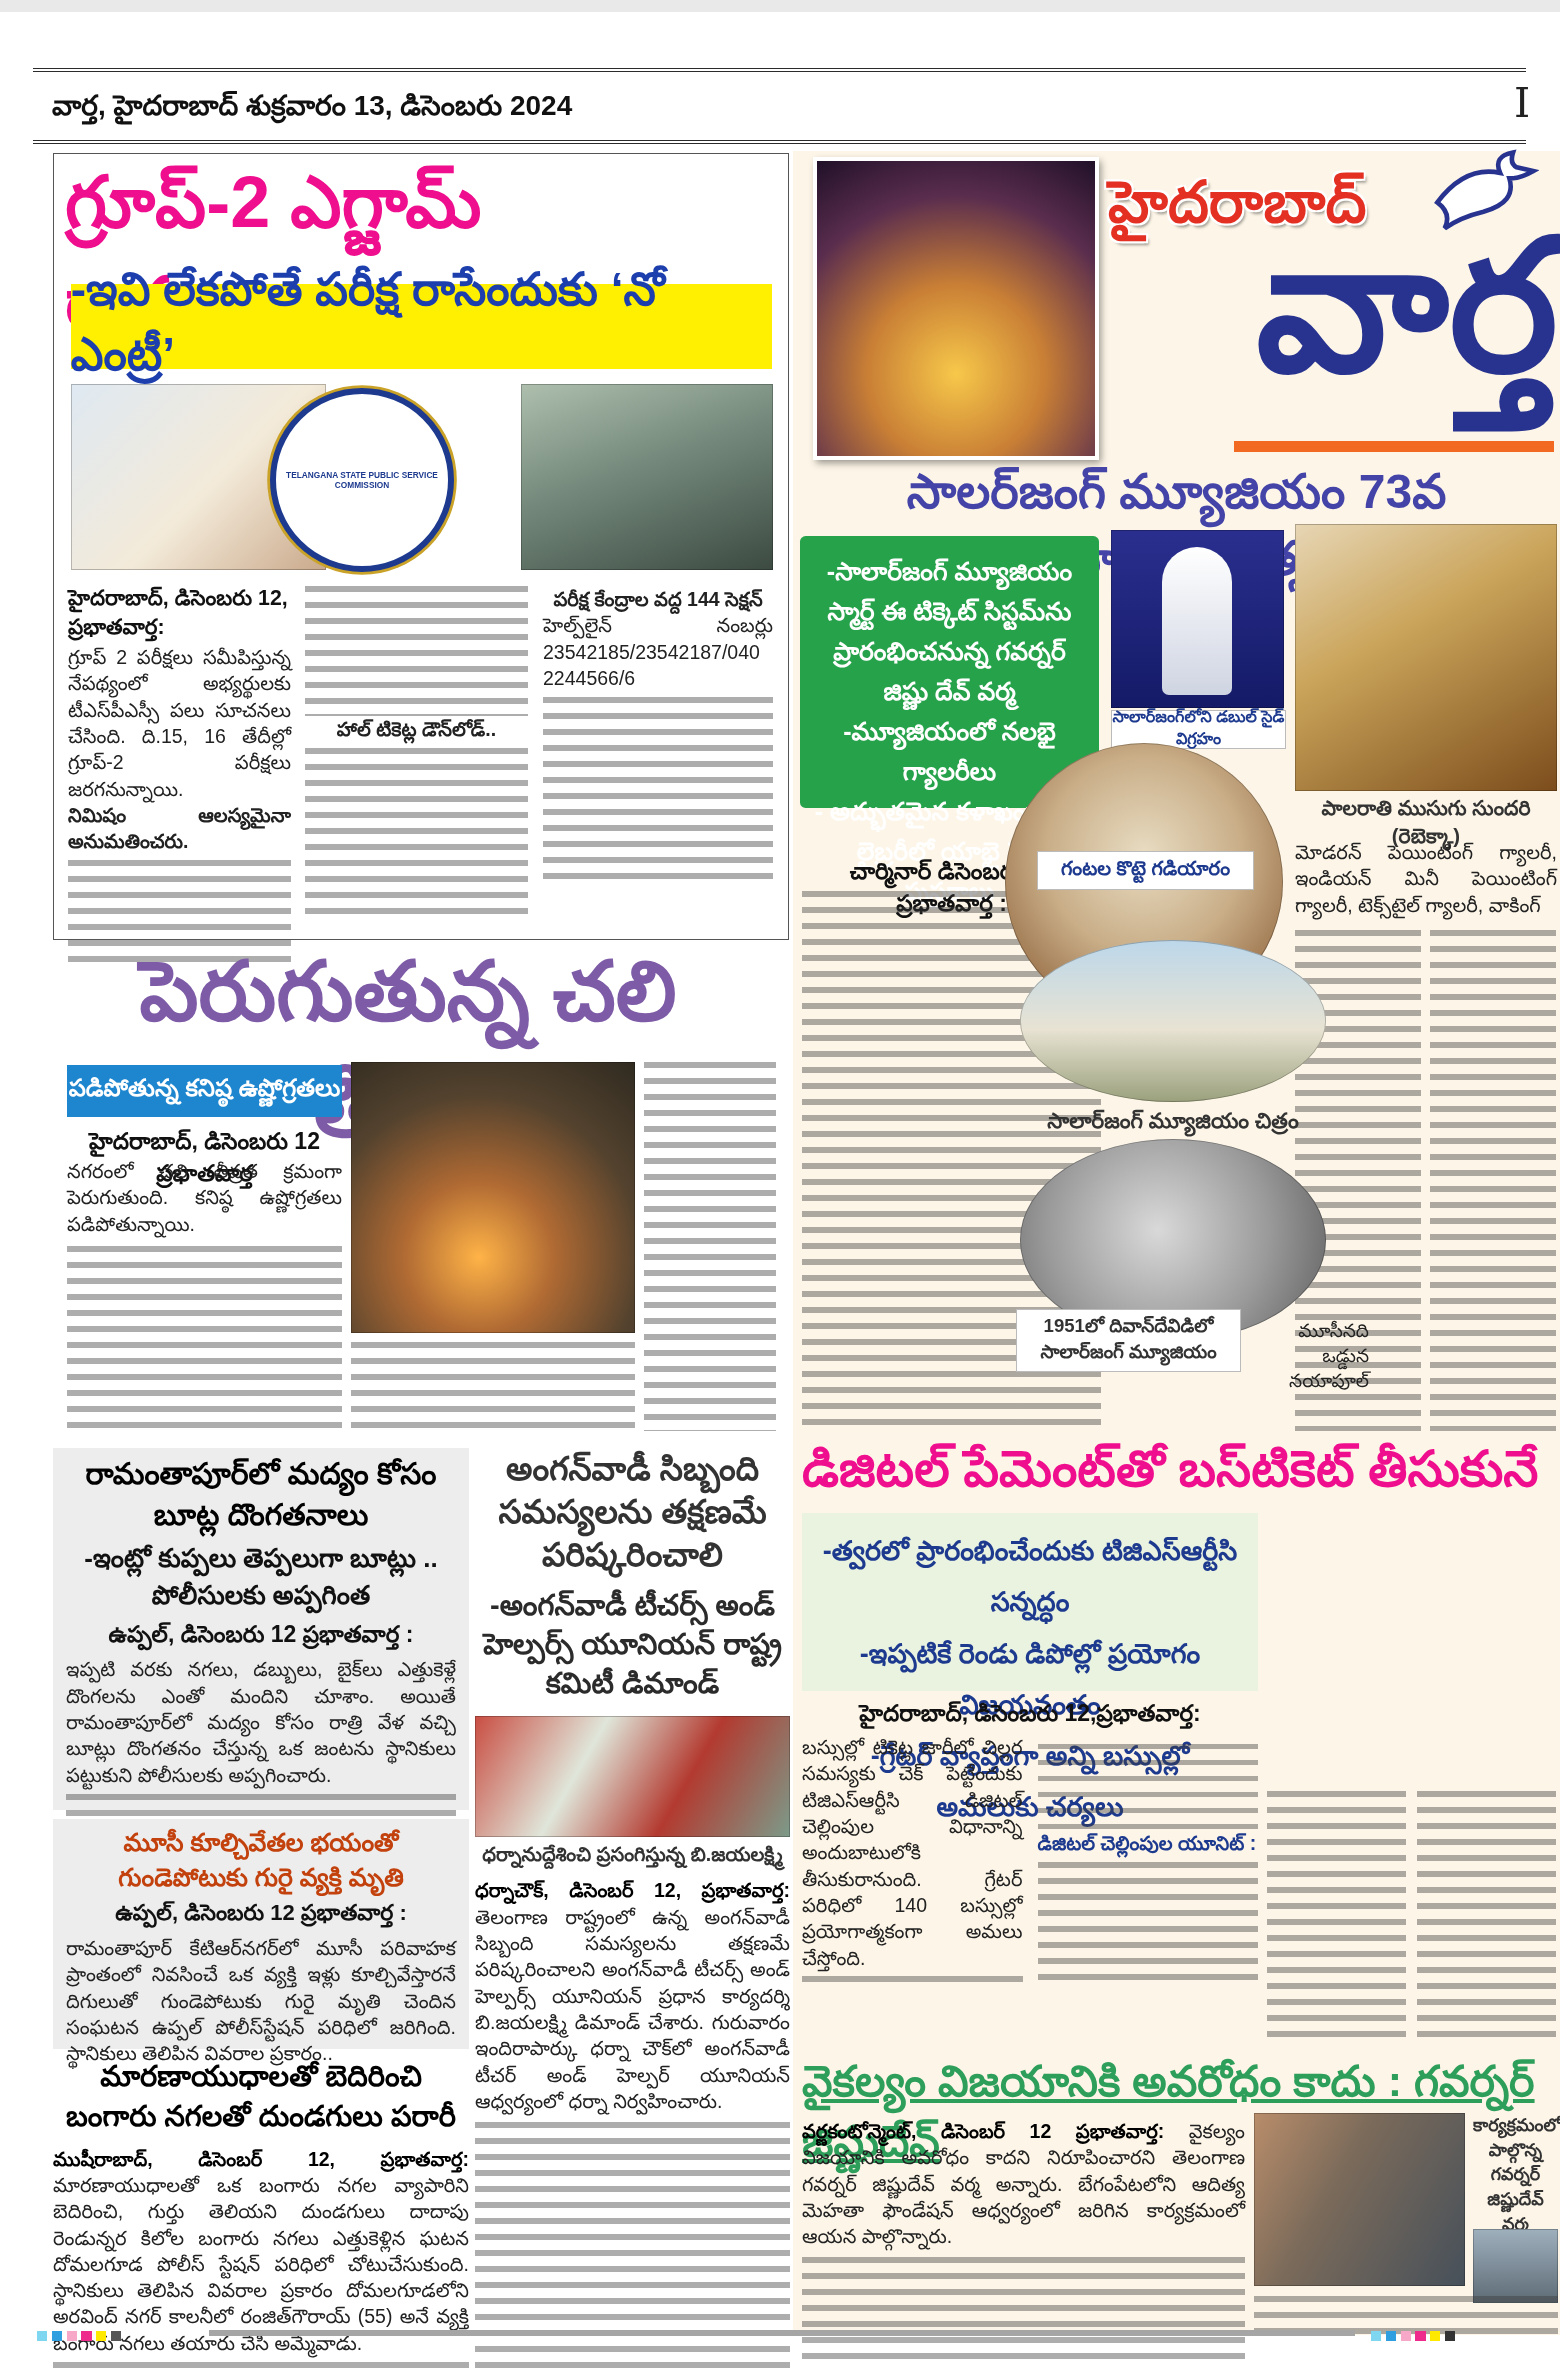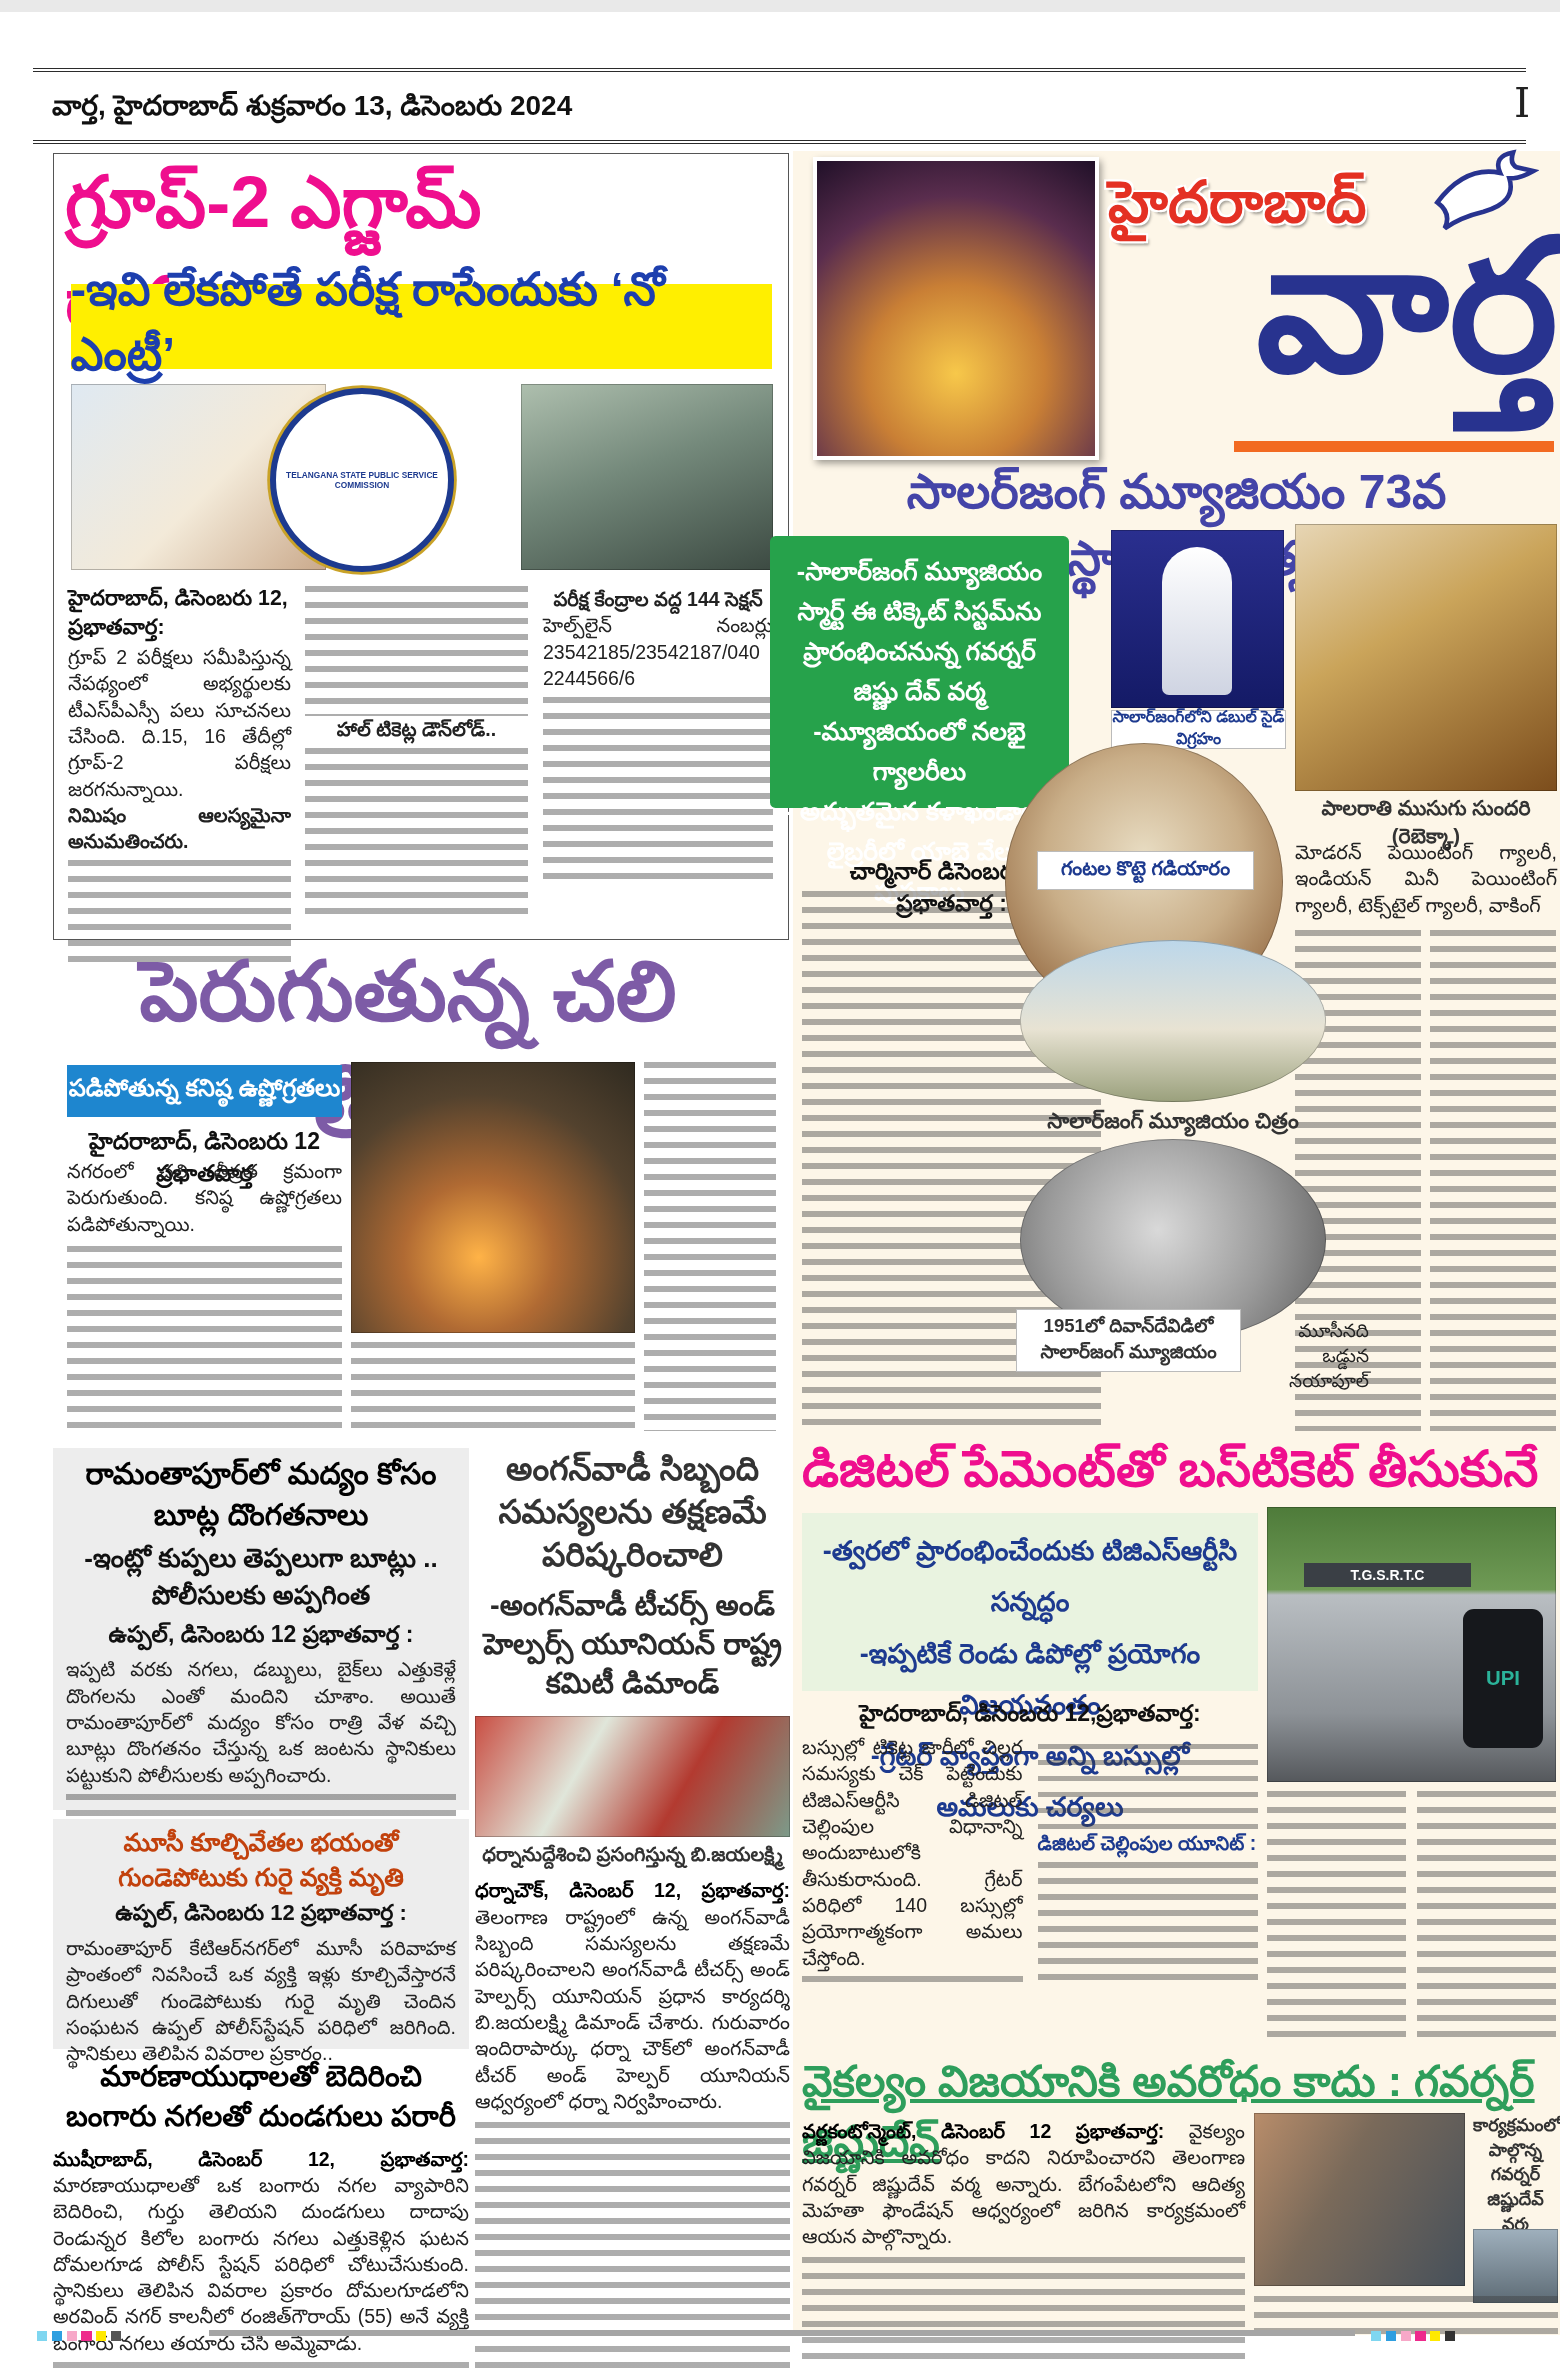--- a/index.html
+++ b/index.html
@@ -76,21 +76,21 @@
 
   <div class="abs photo" style="left:813px;top:145px;width:278px;height:295px;border:4.6px solid #fff;box-shadow:2.8px 3.7px 7.4px rgba(0,0,0,.4);background:radial-gradient(circle at 50% 72%,#f7c84a 0%,#c97f35 35%,#5a2d4e 70%,#201028 100%);"></div>
   <div class="abs" style="left:1108px;top:156px;width:399px;font-size:58px;font-weight:900;color:#e43023;text-shadow:-1.9px -1.9px 0 #fff,1.9px -1.9px 0 #fff,-1.9px 1.9px 0 #fff,1.9px 1.9px 0 #fff,2.8px 3.7px 2.8px rgba(0,0,0,.35);">హైదరాబాద్</div>
   <svg class="abs" style="left:1428px;top:135px;" width="111" height="85" viewBox="0 0 120 92">
     <path d="M10 60 Q40 20 78 28 Q70 10 92 6 Q88 18 96 22 L114 26 Q100 34 88 34 Q96 60 60 70 Q35 76 18 88 Q26 72 10 60 Z" fill="#ffffff" stroke="#28338f" stroke-width="5"></path>
   </svg>
   <div class="abs" style="left:1187px;top:202px;width:371px;text-align:right;font-size:184px;font-weight:900;color:#28338f;line-height:1;">వార్త</div>
   <div class="abs" style="left:1234px;top:429px;width:320px;height:11px;background:#f26a21;"></div>
 
   <div class="abs h-blue" style="left:802px;top:452px;width:749px;font-size:48px;text-align:center;">సాలర్‌జంగ్ మ్యూజియం 73వ వ్యవస్థాపక దినోత్సవం</div>
-  <div class="abs greenbox" style="left:770px;top:524px;width:299px;height:272px;">
+  <div class="abs greenbox" style="left:800px;top:524px;width:299px;height:272px;">
     <div>-సాలార్‌జంగ్ మ్యూజియం స్మార్ట్ ఈ టిక్కెట్ సిస్టమ్‌ను ప్రారంభించనున్న గవర్నర్ జిష్ణు దేవ్ వర్మ</div>
     <div>-మ్యూజియంలో నలభై గ్యాలరీలు</div>
     <div>- అద్భుతమైన కళాఖండాలు, లైబ్రరీలో యాభై వేల పుస్తకాలు</div>
   </div>
   <div class="abs dateline" style="left:802px;top:846px;width:299px;">చార్మినార్ డిసెంబరు 12 ప్రభాతవార్త :</div>
   <div class="abs fill" style="left:802px;top:879px;width:299px;height:540px;"></div>
 
   <div class="abs photo" style="left:1111px;top:518px;width:173px;height:178px;background:linear-gradient(#2a2f8f,#141a66);">
     <div style="position:absolute;left:51px;top:16.7px;width:70px;height:148px;border-radius:37px 37px 7.4px 7.4px;background:linear-gradient(#ffffff,#cfd4e2);"></div>
   </div>
@@ -162,26 +162,20 @@
     <div class="fill" style="height:306px;margin-top:7.4px;"></div>
   </div>
 
   <div class="abs h-pink" style="left:802px;top:1428px;width:756px;font-size:50px;">డిజిటల్ పేమెంట్‌తో బస్‌టికెట్ తీసుకునే అవకాశం</div>
   <div class="abs bullets" style="left:802px;top:1501px;width:456px;height:178px;text-align:center;">
     <div>-త్వరలో ప్రారంభించేందుకు టిజిఎస్‌ఆర్టీసి సన్నద్ధం</div>
     <div>-ఇప్పటికే రెండు డిపోల్లో ప్రయోగం విజయవంతం</div>
     <div>-గ్రేటర్ వ్యాప్తంగా అన్ని బస్సుల్లో అమలుకు చర్యలు</div>
   </div>
   <div class="abs dateline" style="left:802px;top:1688px;width:456px;">హైదరాబాద్, డిసెంబరు 12,ప్రభాతవార్త:</div>
-  <div class="abs photo" style="left:1267px;top:1495px;width:289px;height:275px;background:linear-gradient(#4e7b3a 0%,#6f9a55 30%,#b9bec2 32%,#8d9297 75%,#55585c 100%);">
-    <div style="position:absolute;left:37px;top:56px;width:167px;height:24px;background:#3a3f45;color:#fff;font-size:14px;font-weight:bold;text-align:center;line-height:24px;">T.G.S.R.T.C</div>
-    <div style="position:absolute;right:13px;top:102px;width:80px;height:139px;background:#16181c;border-radius:11px;display:flex;align-items:center;justify-content:center;">
-      <span style="color:#2bb39a;font-weight:900;font-size:20.4px;">UPI</span>
-    </div>
-  </div>
   <div class="abs" style="left:802px;top:1722px;width:456px;height:312px;">
     <div class="cols2" style="height:100%;">
       <div class="body-txt">బస్సుల్లో టికెట్ల జారీలో చిల్లర సమస్యకు చెక్ పెట్టేందుకు టిజిఎస్‌ఆర్టీసి డిజిటల్ చెల్లింపుల విధానాన్ని అందుబాటులోకి తీసుకురానుంది. గ్రేటర్ పరిధిలో 140 బస్సుల్లో ప్రయోగాత్మకంగా అమలు చేస్తోంది.</div>
       <div class="fill" style="height:102px;margin-top:5.6px;"></div>
       <div class="body-txt" style="font-weight:800;color:#1d3a8f;">డిజిటల్ చెల్లింపుల యూనిట్ :</div>
       <div class="fill" style="height:121px;margin-top:5.6px;"></div>
     </div>
   </div>
   <div class="abs fill" style="left:1267px;top:1779px;width:139px;height:254px;"></div>
   <div class="abs fill" style="left:1417px;top:1779px;width:139px;height:254px;"></div>

